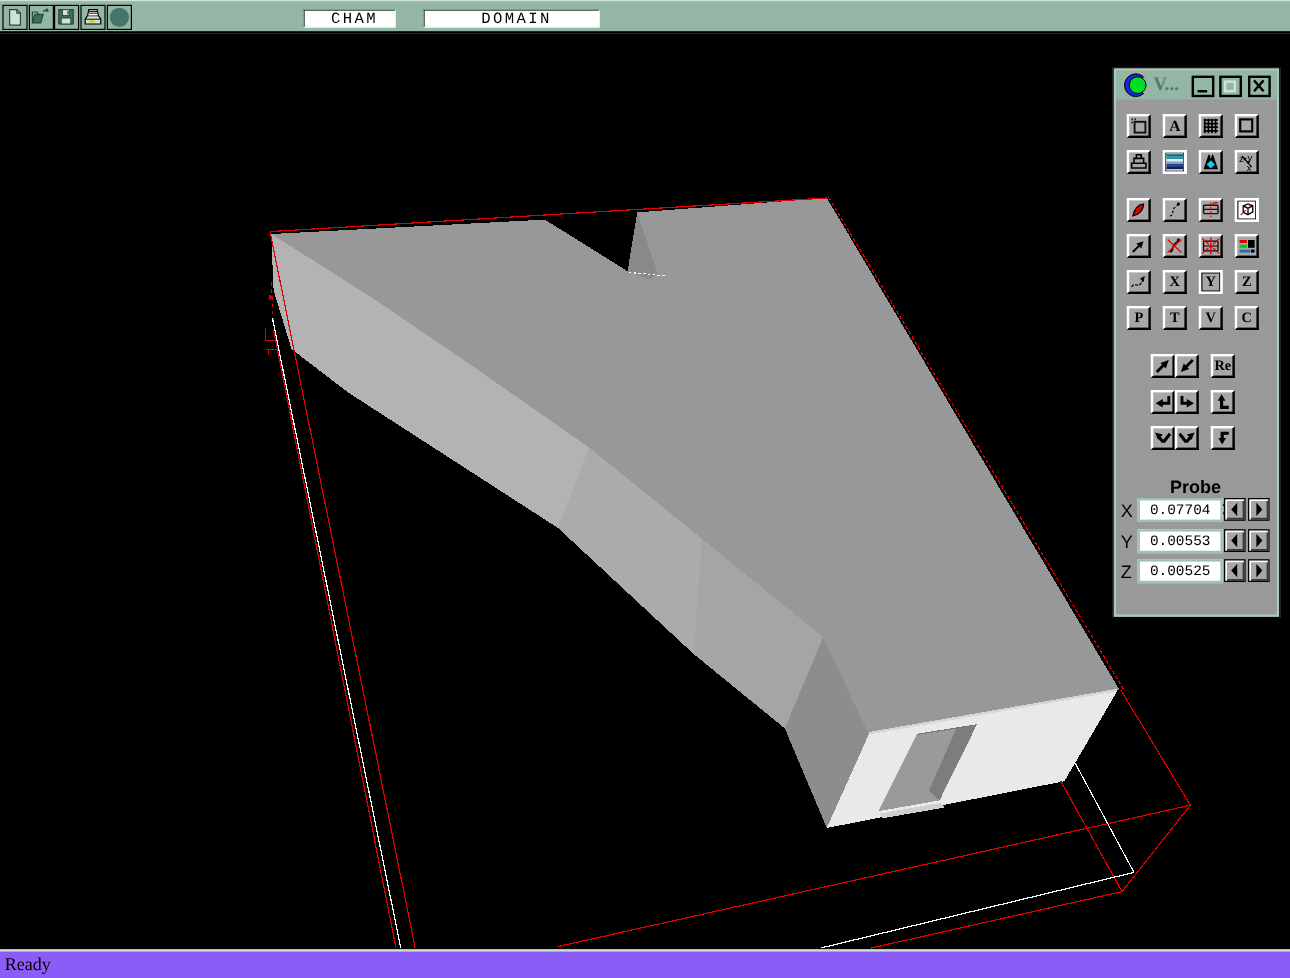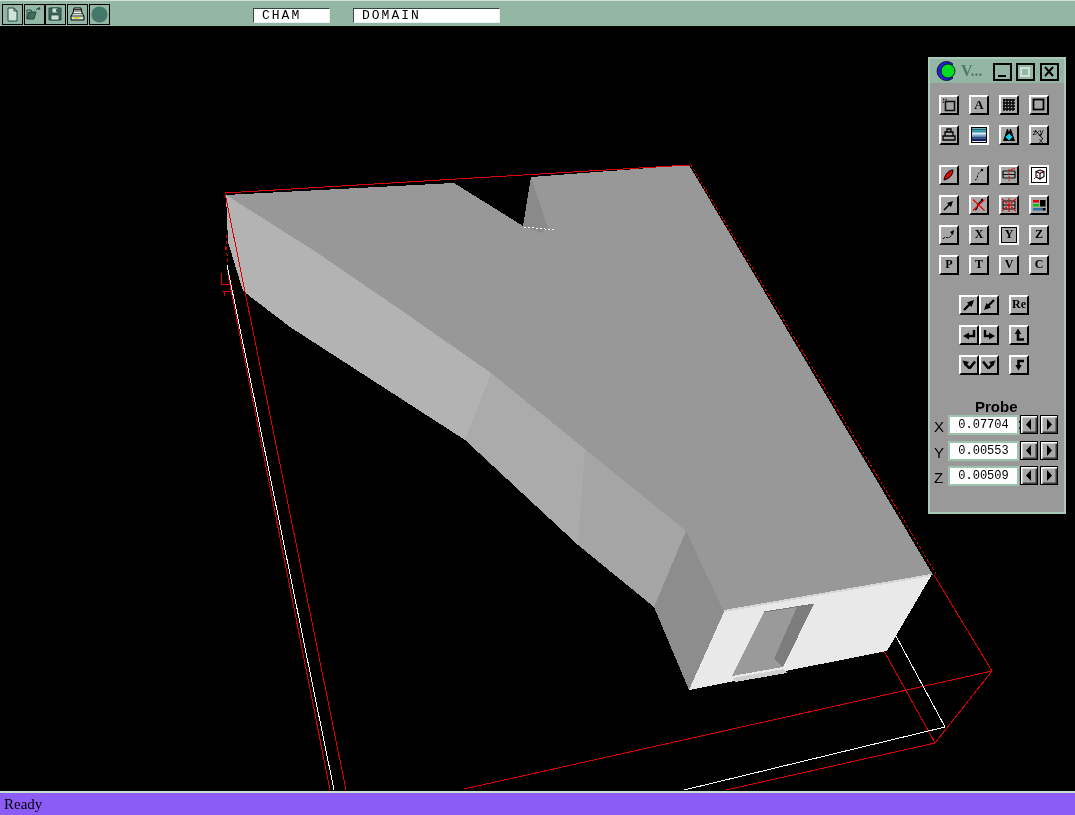--- a/index.html
+++ b/index.html
@@ -1,19 +1,19 @@
 <!DOCTYPE html>
 <html><head>
 <meta charset="utf-8">
 <style>
 html,body{margin:0;padding:0;width:1075px;height:815px;overflow:hidden;background:#000;}
 body{position:relative;font-family:"Liberation Sans",sans-serif;}
 #toolbar{position:absolute;left:0;top:0;width:1075px;height:28px;background:#94b6a4;border-top:1px solid #cfe2d6;border-bottom:2px solid #000;box-sizing:border-box;z-index:5;}
 .tbtn{position:absolute;top:3px;width:21px;height:21px;background:#94b6a4;border:1px solid #000;box-sizing:border-box;}
-.tfield{position:absolute;top:7px;height:15px;background:#fff;border-top:1px solid #2c4a3e;border-left:1px solid #2c4a3e;border-bottom:1px solid #e8f2ec;border-right:1px solid #e8f2ec;box-sizing:border-box;font-family:"Liberation Mono",monospace;font-size:13px;color:#000;line-height:13px;padding-left:8px;letter-spacing:2px;}
+.tfield{position:absolute;top:7px;height:15px;background:#fff;border-top:1px solid #2c4a3e;border-left:1px solid #2c4a3e;border-bottom:1px solid #e8f2ec;border-right:1px solid #e8f2ec;box-sizing:border-box;font-family:"Liberation Mono",monospace;font-size:13px;color:#000;line-height:13px;padding-left:8px;letter-spacing:2px;text-align:center;}
 #statusbar{position:absolute;left:0;top:791px;width:1075px;height:37px;background:#8b5cf6;border-top:2px solid #c9ddd1;box-sizing:border-box;z-index:5;font-family:"Liberation Serif",serif;font-size:15px;color:#000;padding:3px 0 0 4px;}
 #scene{position:absolute;left:0;top:0;z-index:1;}
 #panel{position:absolute;left:927px;top:56px;width:140px;height:459px;background:#999;border:1px solid #000;box-sizing:border-box;z-index:10;}
 #panelinner{position:absolute;left:0;top:0;right:0;bottom:0;box-shadow:inset 0 0 0 2px #a9cab8;}
 #ptitle{position:absolute;left:2px;top:2px;right:2px;height:24px;background:#94b6a4;}
 #ptitle .ttxt{position:absolute;left:31px;top:3px;font-family:"Liberation Serif",serif;font-weight:bold;font-size:16px;color:#4e7c6b;}
 .wbtn{position:absolute;top:4px;width:19px;height:18px;background:#94b6a4;border:2px solid #000;box-sizing:border-box;}
 .pb{position:absolute;width:20px;height:20px;background:#a7a7a7;border-top:2px solid #fff;border-left:2px solid #fff;border-right:2px solid #000;border-bottom:2px solid #000;box-sizing:border-box;}
 .pbs{position:absolute;width:20px;height:20px;background:#a7a7a7;border:2px solid #fff;box-shadow:inset 0 0 0 1px #000;box-sizing:border-box;}
 .lbl{font-family:"Liberation Serif",serif;font-weight:bold;font-size:12px;color:#000;text-align:center;line-height:15px;}
@@ -251,21 +251,21 @@
           <path d="M13,4 H7.5 V9" stroke="#000" stroke-width="2.6" fill="none"></path>
           <path d="M7.5,13.5 L4.3,8 L10.7,8 Z" fill="#000"></path>
         </svg></div>
 
 <div id="probelabel">Probe position</div>
 <div class="axlbl" style="left:6px;top:361px;">X</div>
 <div class="axlbl" style="left:6px;top:387px;">Y</div>
 <div class="axlbl" style="left:6px;top:412px;">Z</div>
 <div class="pfield" style="top:358px;">0.07704</div>
 <div class="pfield" style="top:384px;">0.00553</div>
-<div class="pfield" style="top:409px;">0.00509</div>
+<div class="pfield" style="top:409px;">0.00525</div>
 <div class="spin" style="left:92px;top:358px;">
         <svg width="16" height="17">
           <path d="M10,3 L5,8.5 L10,14 Z" fill="#000"></path>
         </svg>
       </div>
 <div class="spin" style="left:112px;top:358px;">
         <svg width="16" height="17">
           <path d="M6,3 L11,8.5 L6,14 Z" fill="#000"></path>
         </svg>
       </div>

